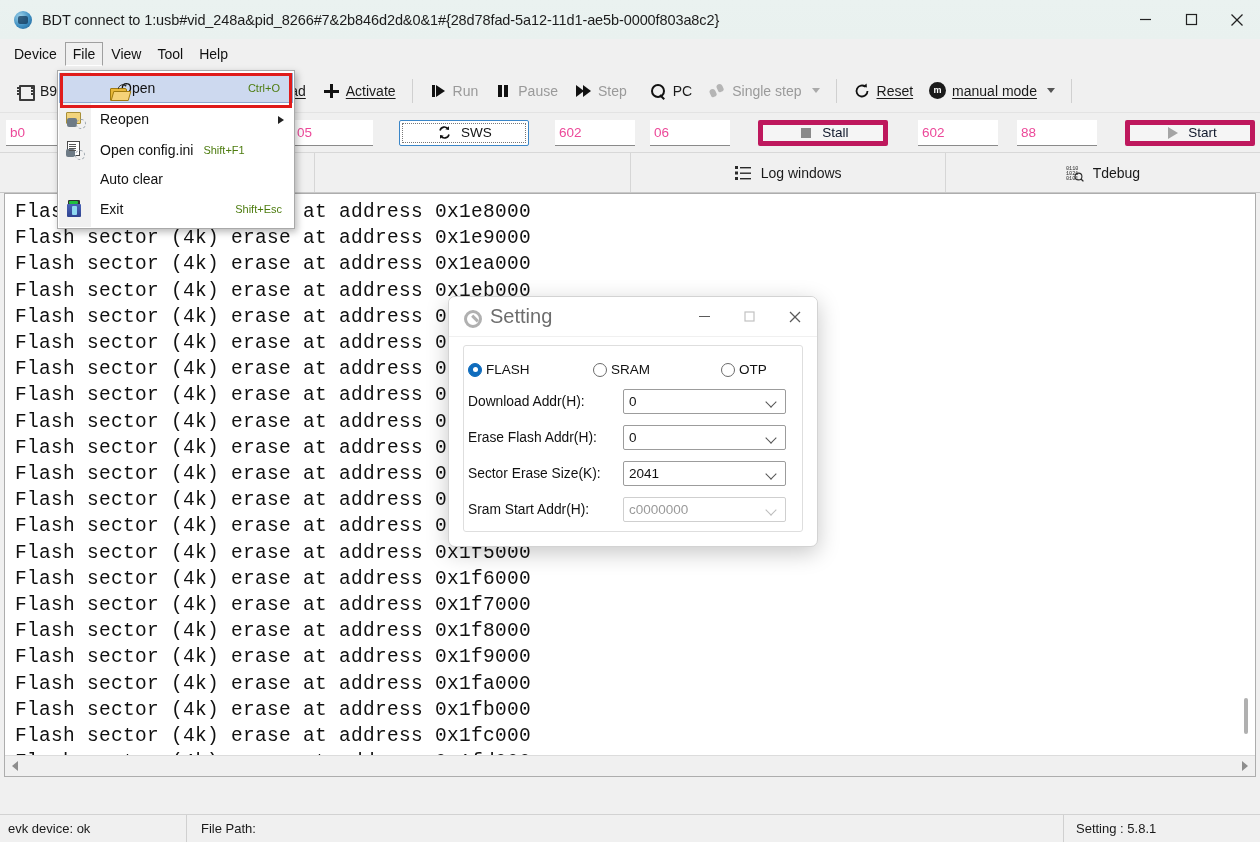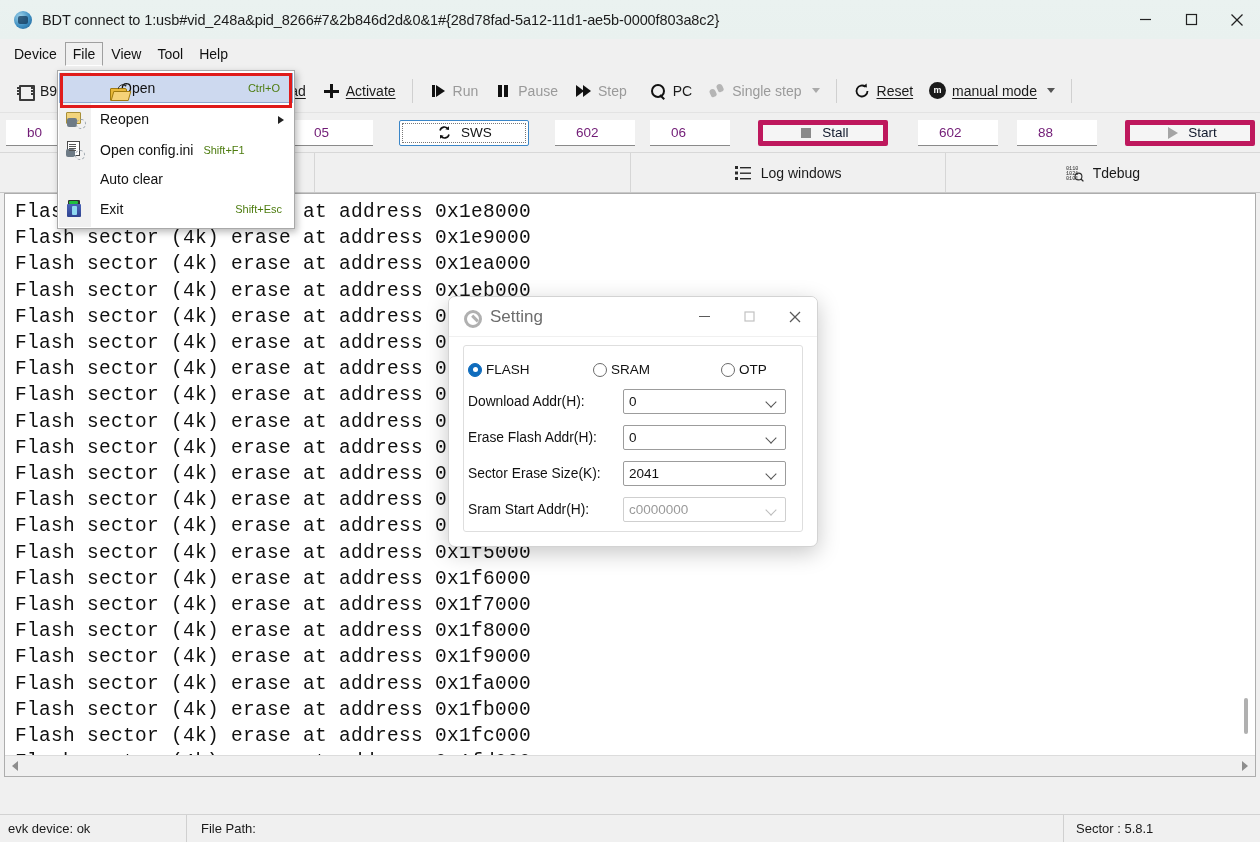--- a/index.html
+++ b/index.html
@@ -148,22 +148,22 @@
     border-top:6px solid transparent;border-bottom:6px solid transparent;border-left:10px solid #a5a5a5;}
 
   
   .toolbar2{
     position:absolute;left:0;top:113px;width:1260px;height:40px;
     background:#f0f0f0;border-bottom:1px solid #d8d8d8;
     display:flex;align-items:center;box-sizing:border-box;
   }
   .fld{
     height:26px;border:none;border-bottom:1px solid #8a8a8a;background:#fff;
-    font-family:"Liberation Sans",sans-serif;font-size:13.5px;color:#701a75;
-    padding:0 21px;box-sizing:border-box;outline:none;
+    font-family:"Liberation Sans",sans-serif;font-size:13.5px;color:#ec4899;
+    padding:0 4px;box-sizing:border-box;outline:none;
   }
   .btn2{
     height:26px;background:#f5f5f5;border:5px solid #be185d;border-radius:2px;
     display:flex;align-items:center;justify-content:center;gap:7px;
     font-size:13.5px;color:#0f172a;box-sizing:border-box;
   }
   .btn2.focus{
     background:#fff;border:1px solid #3a86c8;outline:1px dotted #777;outline-offset:-4px;
     color:#111;
   }
@@ -301,21 +301,21 @@
     height:40px;display:flex;align-items:center;background:#fff;
     border-bottom:1px solid #f0f0f0;box-sizing:border-box;
   }
   .dlg-ic{
     width:17px;height:17px;margin-left:13px;position:relative;flex:0 0 auto;opacity:.6;
   }
   .dlg-ic:before{content:"";position:absolute;left:2px;top:2px;width:12px;height:12px;
     border:3px solid #7c7c7c;border-radius:50%;}
   .dlg-ic:after{content:"";position:absolute;left:9px;top:9px;width:8px;height:3px;
     background:#7c7c7c;transform:rotate(45deg);}
-  .dlg-name{margin-left:11px;font-size:17px;color:#6d6d6d;}
+  .dlg-name{margin-left:11px;font-size:20px;color:#6d6d6d;}
   .dlg-btns{margin-left:auto;display:flex;}
   .dlg-btn{width:45px;height:39px;display:flex;align-items:center;justify-content:center;color:#5a5a5a;}
   .dlg-body{
     position:absolute;left:14px;top:48px;right:14px;bottom:14px;
     border:1px solid #dedede;border-radius:3px;box-sizing:border-box;padding:16px 16px 10px 4px;
   }
   .radio-row{display:flex;align-items:center;margin-bottom:12px;}
   .radio{display:flex;align-items:center;gap:4px;font-size:13.5px;color:#111;}
   .rdot{
     width:14px;height:14px;border-radius:50%;border:1.5px solid #6b6b6b;background:#fff;
@@ -656,16 +656,16 @@
       </div>
 
     </div>
   </div>
 
   <div class="statusbar">
     <div class="sb-cell" style="width:186px;">evk device: ok</div>
     <div class="sb-div"></div>
     <div class="sb-cell" style="flex:1 1 auto;padding-left:14px;">File Path:</div>
     <div class="sb-div"></div>
-    <div class="sb-cell" style="width:196px;padding-left:12px;">Sector : 5.8.1</div>
+    <div class="sb-cell" style="width:196px;padding-left:12px;">Setting : 5.8.1</div>
   </div>
 
 </div>
 
 </body></html>

